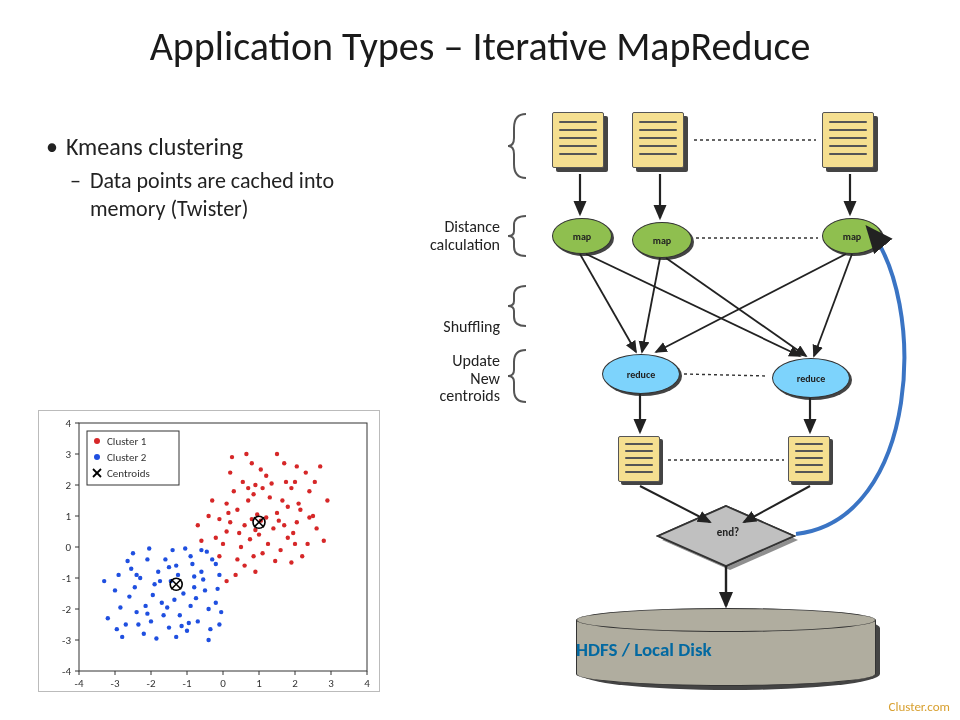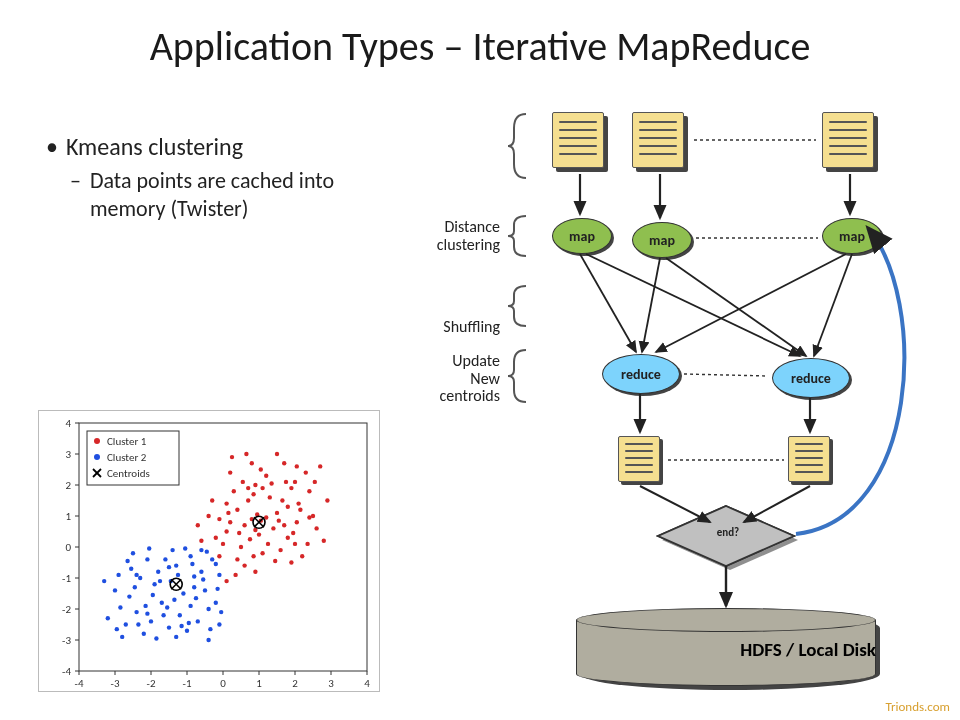--- a/index.html
+++ b/index.html
@@ -125,21 +125,21 @@
   .doc.small .shadow { width: 42px; height: 46px; left:3px; top:3px;}
   .doc.small .page { width: 42px; height: 46px; }
 
   
   .oval {
     position: absolute;
     border: 1.8px solid #333;
     border-radius: 50% / 50%;
     background: #8fbf4f;
     text-align: center;
-    font-size: 14px;
+    font-size: 10px;
     font-weight: 700;
     color: #222;
     box-shadow: 2px 2px 0 #444;
     display: flex;
     align-items: center;
     justify-content: center;
   }
   .oval.reduce { background: #7dd3fc; }
   .diamond-label {
     position: absolute;
@@ -188,24 +188,24 @@
     left: 4px; top: 4px;
     width: 100%; height: 100%;
     background: #444;
     border-radius: 50% / 16%;
     z-index: 0;
   }
   .cylinder .label {
     position: absolute;
     width: 100%;
     top: 30px;
-    text-align: right;
+    text-align: left;
     font-size: 19px;
     font-weight: 700;
-    color: #000000;
+    color: #0369a1;
     z-index: 4;
   }
 
   .watermark {
     position: absolute;
     right: 10px;
     bottom: 6px;
     font-size: 13px;
     color: #d8a030;
   }
@@ -426,21 +426,21 @@
         <line x1="215" y1="106.20000000000002" x2="225" y2="116.20000000000002" stroke="#000" stroke-width="1.6"></line>
         <line x1="215" y1="116.20000000000002" x2="225" y2="106.20000000000002" stroke="#000" stroke-width="1.6"></line>
         <circle cx="137.2" cy="173.2" r="6" fill="none" stroke="#000" stroke-width="1.6"></circle>
         <line x1="132.2" y1="168.2" x2="142.2" y2="178.2" stroke="#000" stroke-width="1.6"></line>
         <line x1="132.2" y1="178.2" x2="142.2" y2="168.2" stroke="#000" stroke-width="1.6"></line>
       </g>
   </svg>
 
   <div class="dlab" style="left:360px; top:218px;">
     <div style="text-align:right; font-size:16px; white-space:pre-line;">Distance
-clustering</div>
+calculation</div>
   </div>
   <div class="dlab" style="left:360px; top:300px;margin-top:18px;">
     <div style="text-align:right; font-size:16px; white-space:pre-line;">Shuffling</div>
   </div>
   <div class="dlab" style="left:360px; top:352px;">
     <div style="text-align:right; font-size:16px; white-space:pre-line;">Update
 New
 centroids</div>
   </div>
 
@@ -561,14 +561,14 @@
     <line x1="668" y1="460" x2="784" y2="460" stroke="#333" stroke-width="1.4" stroke-dasharray="3 3"></line>
 
     <line x1="640" y1="486" x2="710" y2="522" stroke="#222" stroke-width="2" marker-end="url(#ah)"></line>
     <line x1="810" y1="486" x2="744" y2="522" stroke="#222" stroke-width="2" marker-end="url(#ah)"></line>
 
     <line x1="726" y1="566" x2="726" y2="606" stroke="#222" stroke-width="2.4" marker-end="url(#ah)"></line>
 
     <path d="M796 534 C 920 520, 928 300, 868 228" fill="none" stroke="#3a74c4" stroke-width="4" marker-end="url(#ah)"></path>
   </svg>
 
-  <div class="watermark">Trionds.com</div>
+  <div class="watermark">Cluster.com</div>
 </div>
 
 </body></html>

